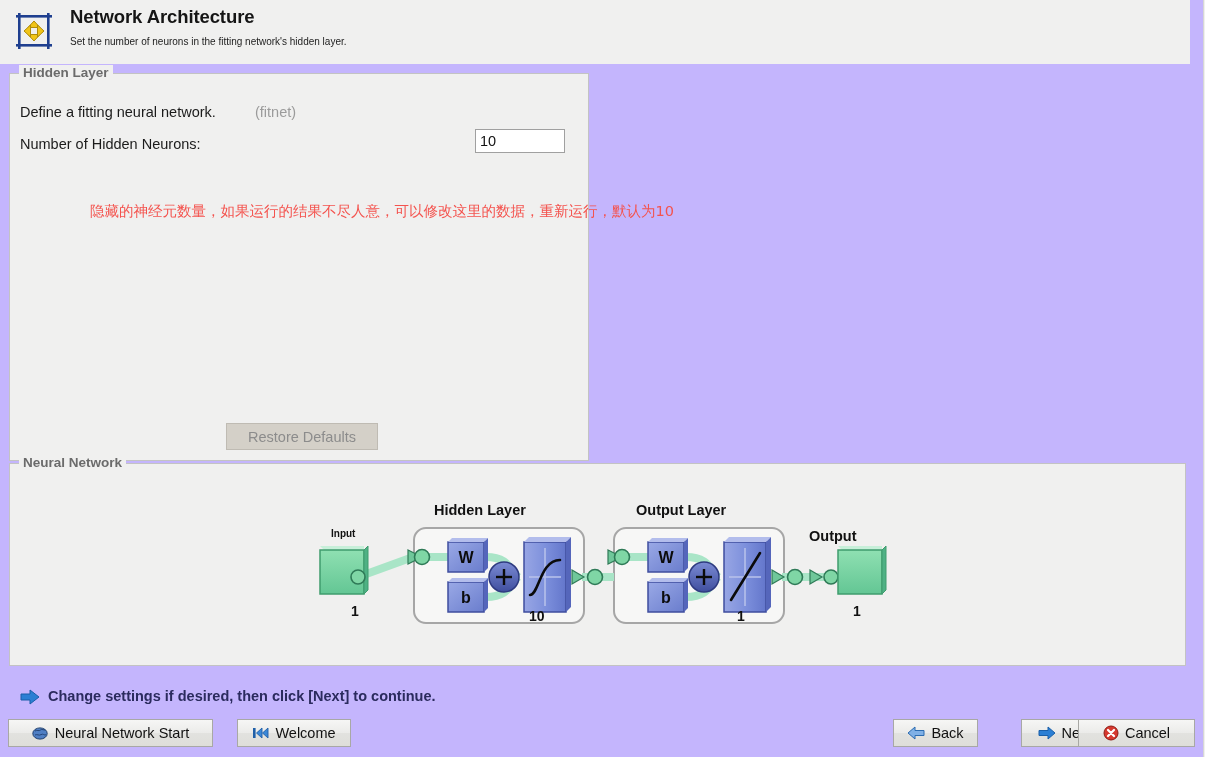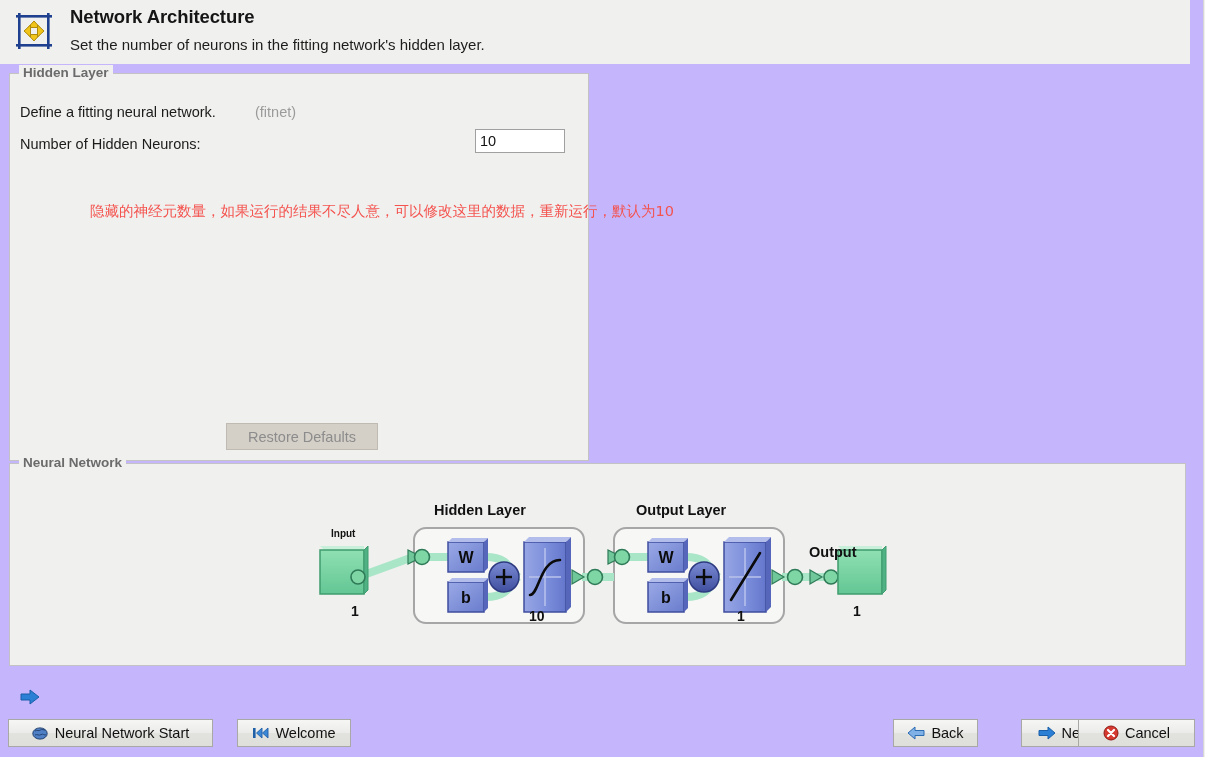--- a/index.html
+++ b/index.html
@@ -34,21 +34,21 @@
     position: absolute;
     left: 70px; top: 6px;
     font-size: 18.5px;
     font-weight: bold;
     color: #151515;
     letter-spacing: -0.1px;
   }
   .header-sub {
     position: absolute;
     left: 70px; top: 36px;
-    font-size: 15px;
+    font-size: 10px;
     color: #1d1d1d;
   }
 
   
   .group {
     position: absolute;
     border: 1px solid #c3c3c3;
     background: #f0f0ef;
     box-sizing: border-box;
   }
@@ -405,30 +405,31 @@
       
       <div style="position:absolute;left:321px;top:64px;font-size:10px;font-weight:bold;color:#111;">Input</div>
       <div style="position:absolute;left:341px;top:139px;font-size:14px;font-weight:bold;color:#111;">1</div>
 
       <div style="position:absolute;left:424px;top:38px;font-size:14.5px;font-weight:bold;color:#111;">Hidden Layer</div>
       <div style="position:absolute;left:519px;top:144px;font-size:14px;font-weight:bold;color:#111;">10</div>
 
       <div style="position:absolute;left:626px;top:38px;font-size:14.5px;font-weight:bold;color:#111;">Output Layer</div>
       <div style="position:absolute;left:727px;top:144px;font-size:14px;font-weight:bold;color:#111;">1</div>
 
-      <div style="position:absolute;left:799px;top:80px;font-size:14.5px;font-weight:bold;color:#111;">Output</div>
+      <div style="position:absolute;left:799px;top:64px;font-size:14.5px;font-weight:bold;color:#111;">Output</div>
       <div style="position:absolute;left:843px;top:139px;font-size:14px;font-weight:bold;color:#111;">1</div>
     </div>
   </div>
 
   <div id="hint-arrow">
     <svg width="20" height="16" viewBox="0 0 20 16">
       <polygon points="1,5 10,5 10,1 19,8 10,15 10,11 1,11" fill="#2b7fd4" stroke="#1a5fa8" stroke-width="1"></polygon>
     </svg>
   </div>
+  <div class="footer-hint">Change settings  if desired, then click [Next] to continue.</div>
 
   <div class="btn" id="btn-nn-start">
     <span>
       <svg width="17" height="15" viewBox="0 0 17 15">
         <ellipse cx="8" cy="7.5" rx="7.2" ry="5.6" fill="#4f7fc4" stroke="#20406f" stroke-width="1"></ellipse>
         <path d="M3 5 C5 3.5, 7 5.5, 8.5 4 C10 2.6, 12 4.5, 13.6 4" stroke="#20406f" stroke-width="0.9" fill="none"></path>
         <path d="M3 9 C5.2 7.8, 7 10, 9 8.6 C11 7.3, 12.4 9.6, 14 8.8" stroke="#20406f" stroke-width="0.9" fill="none"></path>
       </svg>
     </span>
     <span>Neural Network Start</span>

